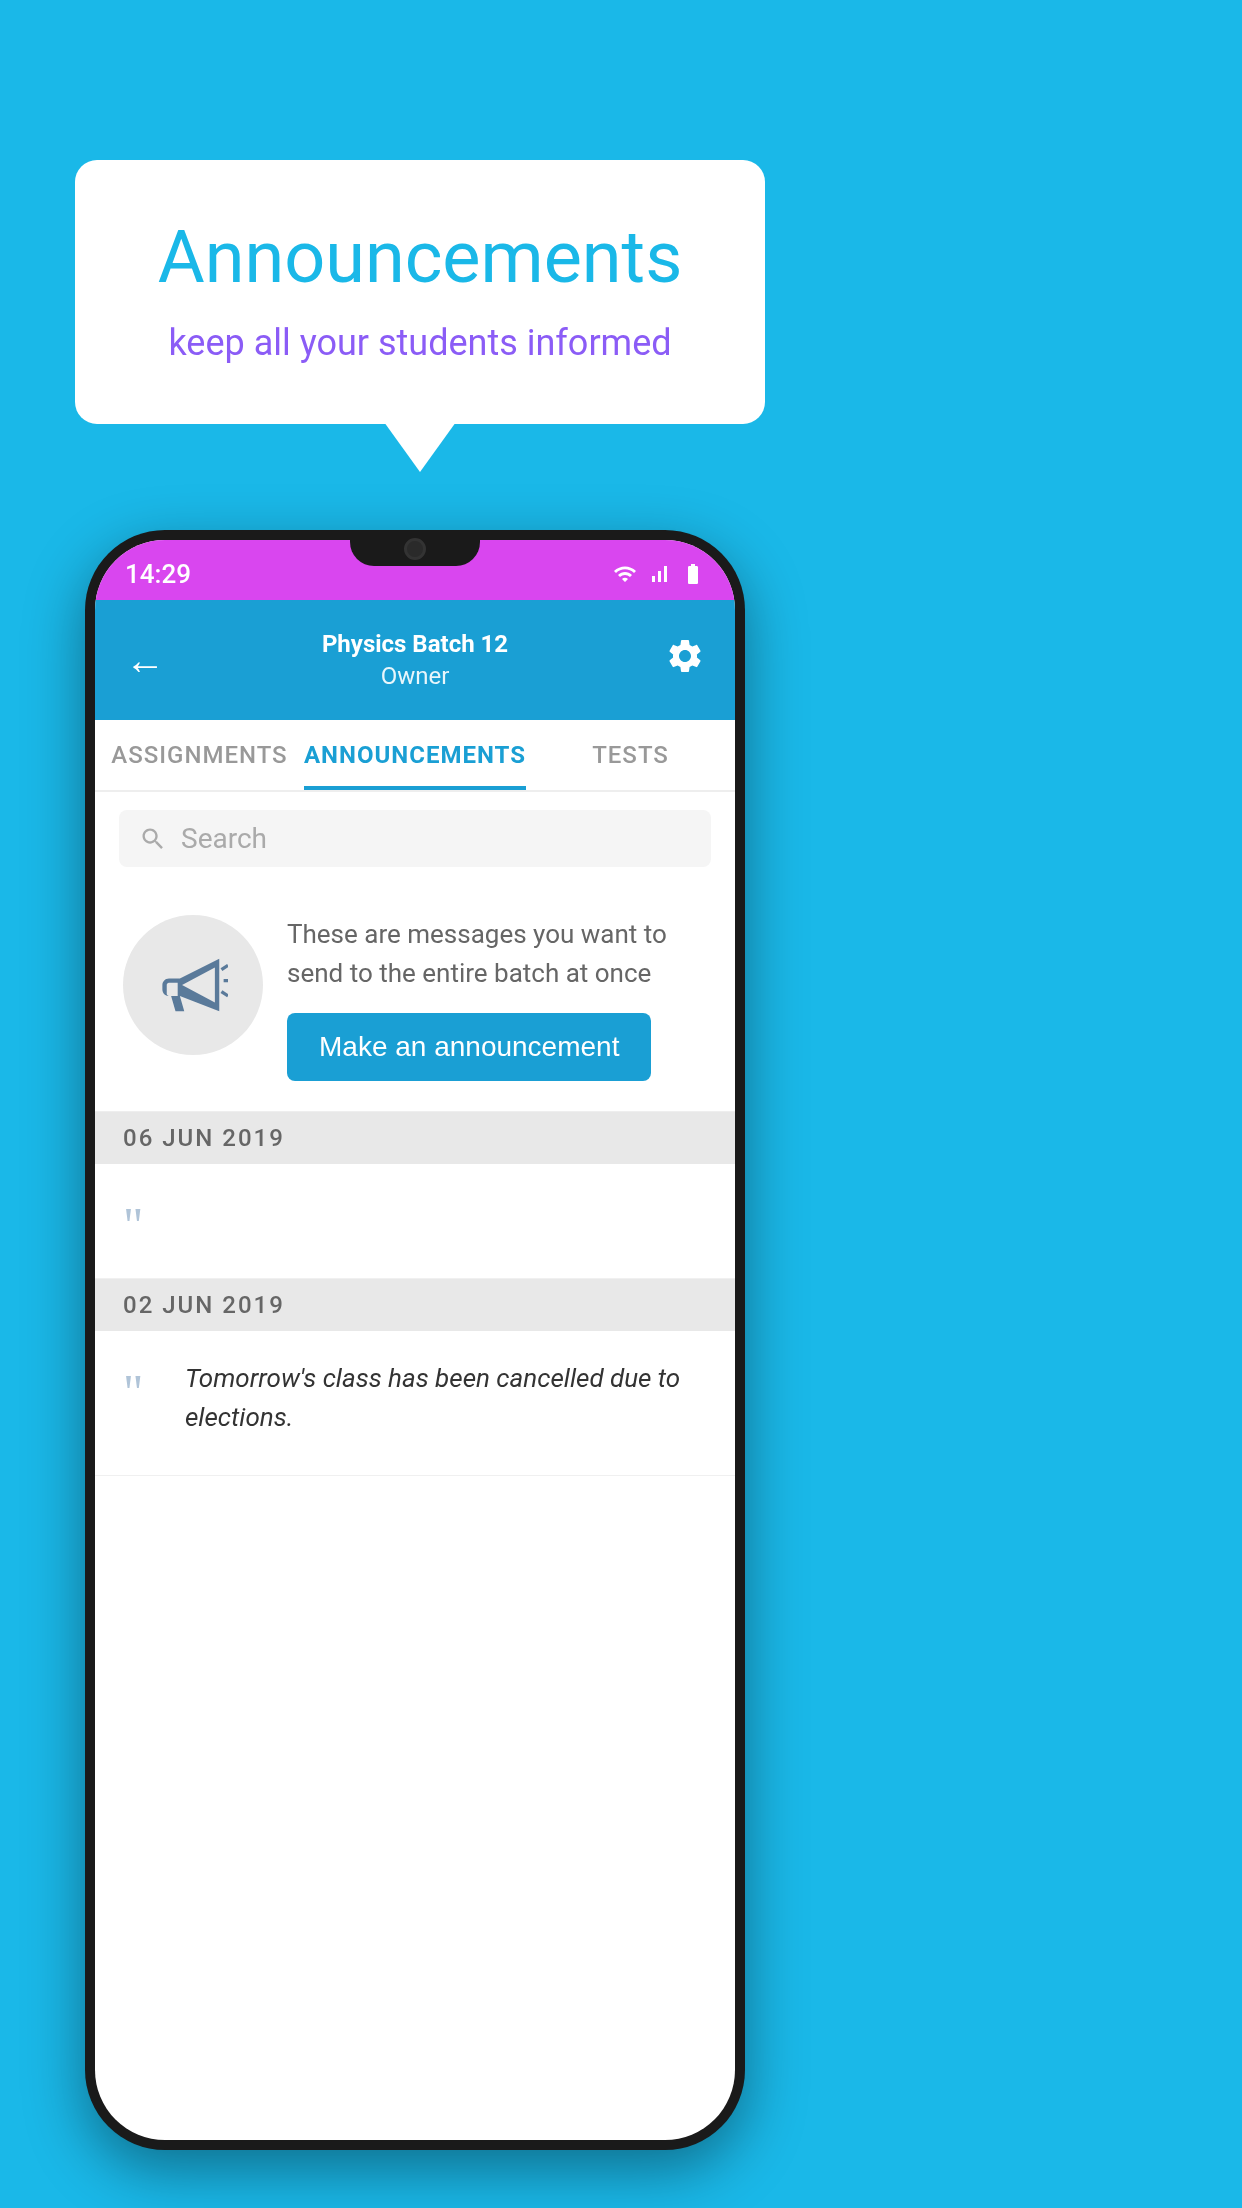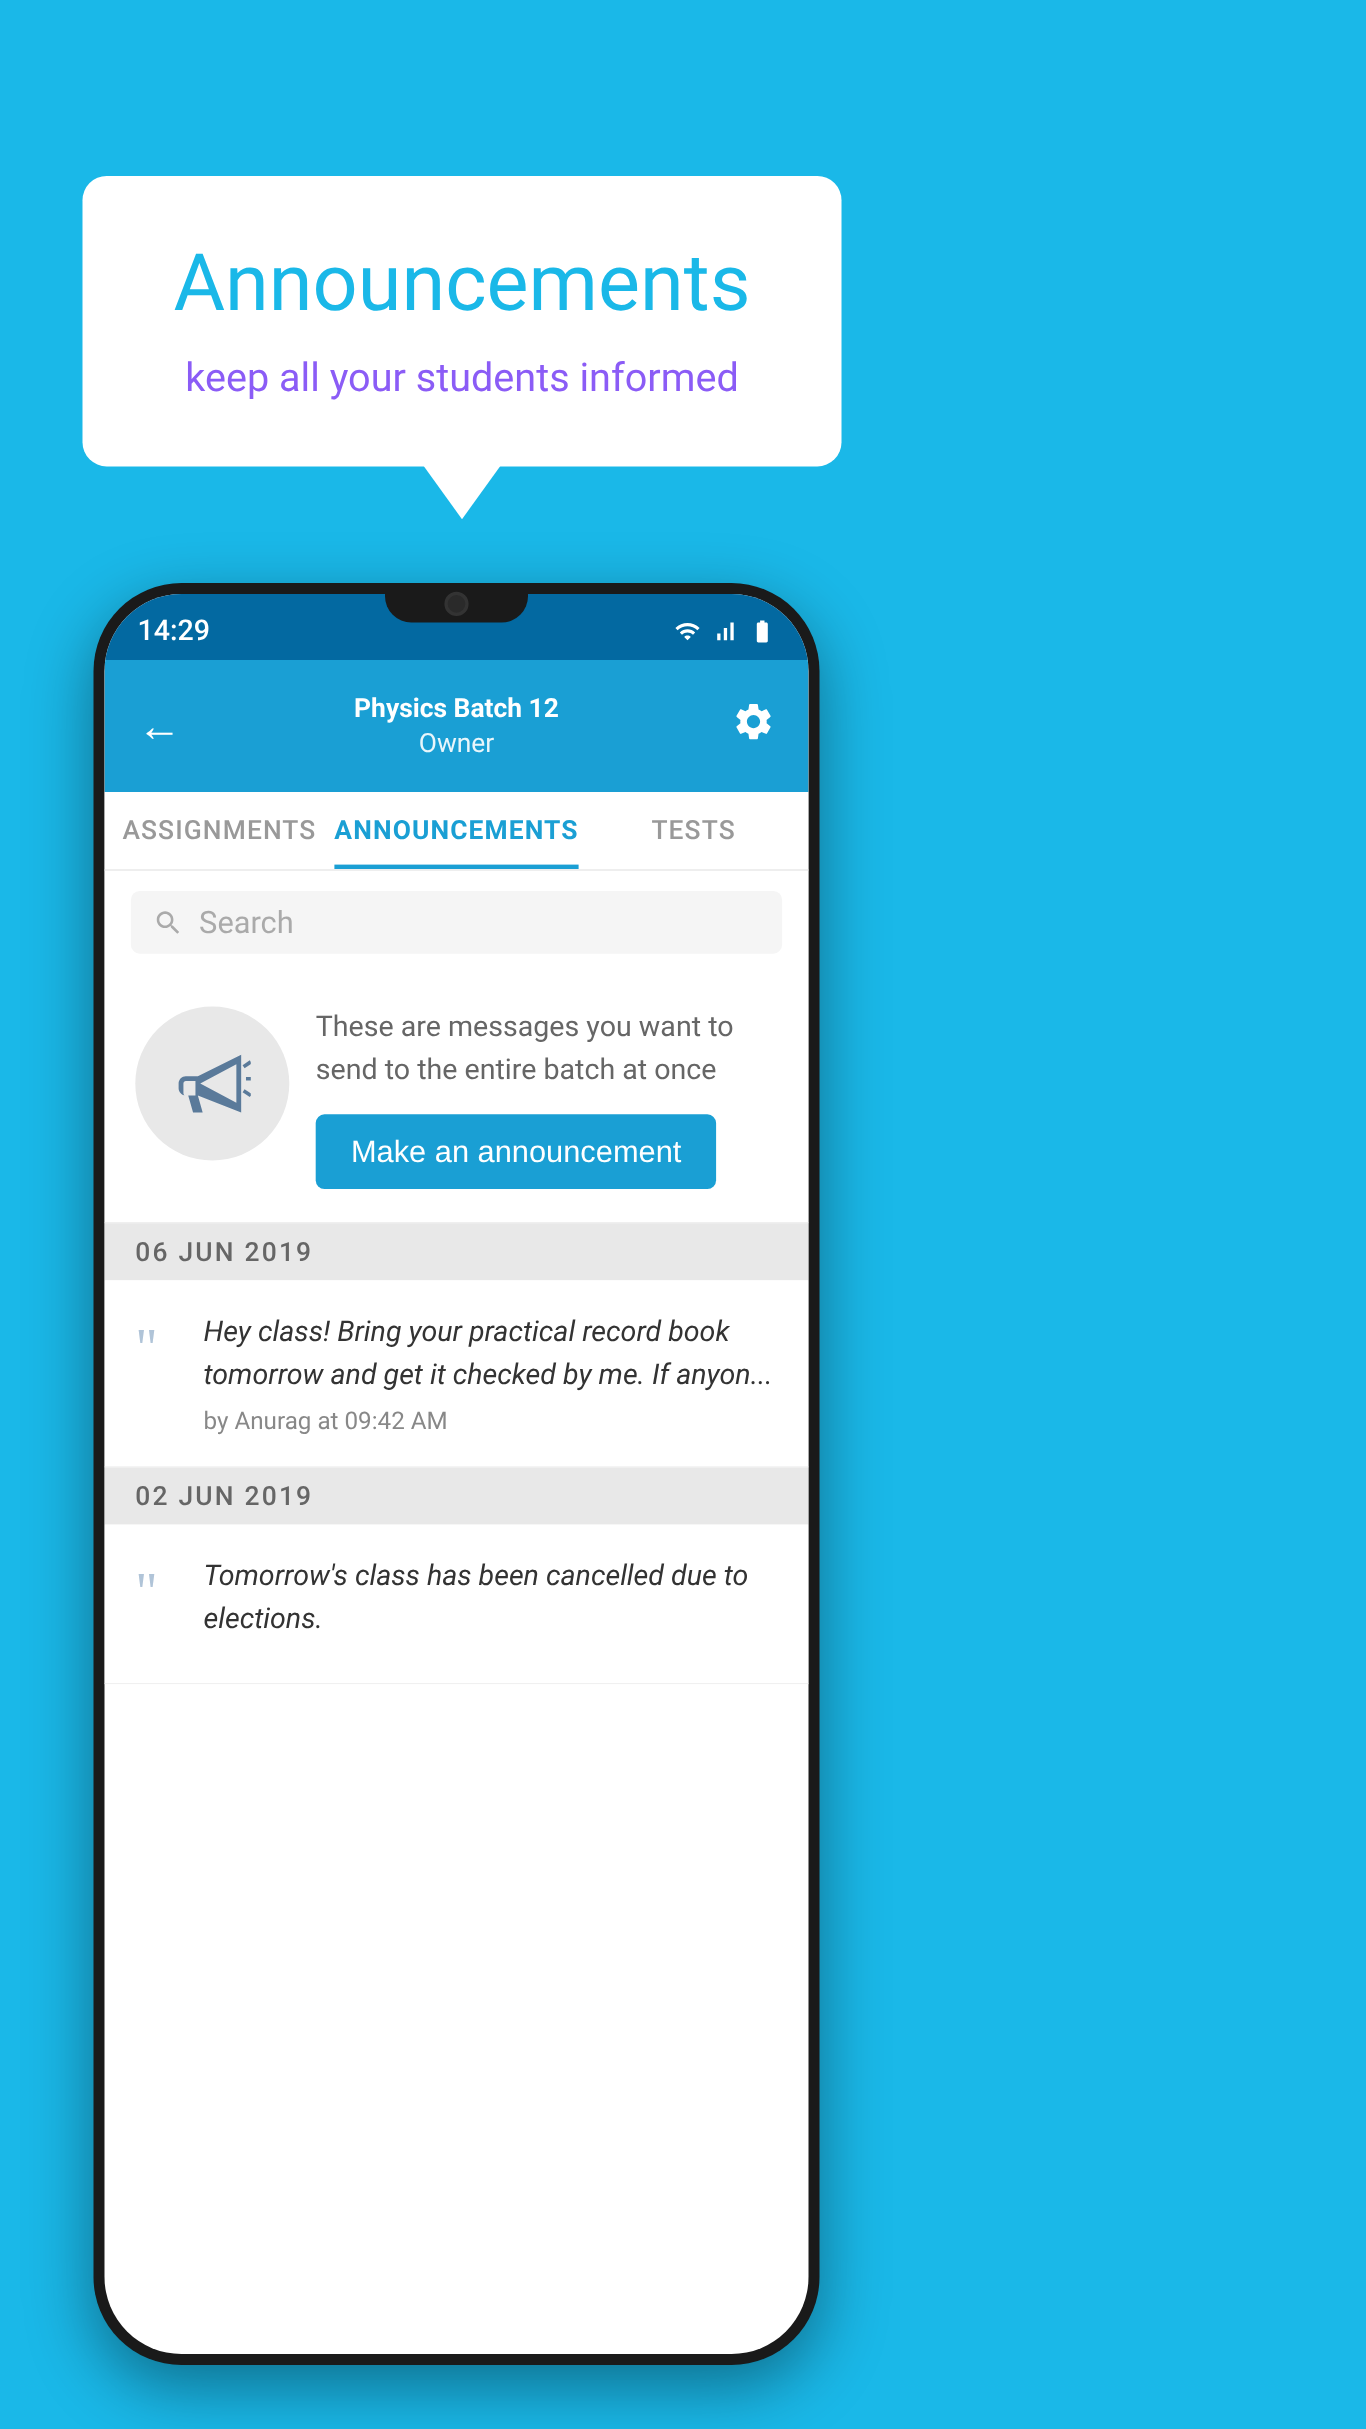--- a/index.html
+++ b/index.html
@@ -99,21 +99,21 @@
       left: 10px;
       right: 10px;
       bottom: 10px;
       background: white;
       border-radius: 70px;
       overflow: hidden;
     }
 
     
     .status-bar {
-      background: #0369a1;
+      background: #d946ef;
       height: 60px;
       display: flex;
       align-items: center;
       justify-content: space-between;
       padding: 0 30px;
       padding-top: 8px;
     }
     .status-time {
       color: white;
       font-size: 26px;
@@ -386,24 +386,20 @@
         <div class="promo-content">
           <div class="promo-text">These are messages you want to send to the entire batch at once</div>
           <button class="promo-button">Make an announcement</button>
         </div>
       </div>
 
       <div class="date-divider">06  JUN  2019</div>
 
       <div class="announcement-item">
         <div class="quote-icon">"</div>
-        <div class="announcement-content">
-          <div class="announcement-text">Hey class! Bring your practical record book tomorrow and get it checked by me. If anyon...</div>
-          <div class="announcement-meta">by Anurag at 09:42 AM</div>
-        </div>
       </div>
 
       <div class="date-divider">02  JUN  2019</div>
 
       <div class="announcement-item">
         <div class="quote-icon">"</div>
         <div class="announcement-content">
           <div class="announcement-text">Tomorrow's class has been cancelled due to elections.</div>
         </div>
       </div>

